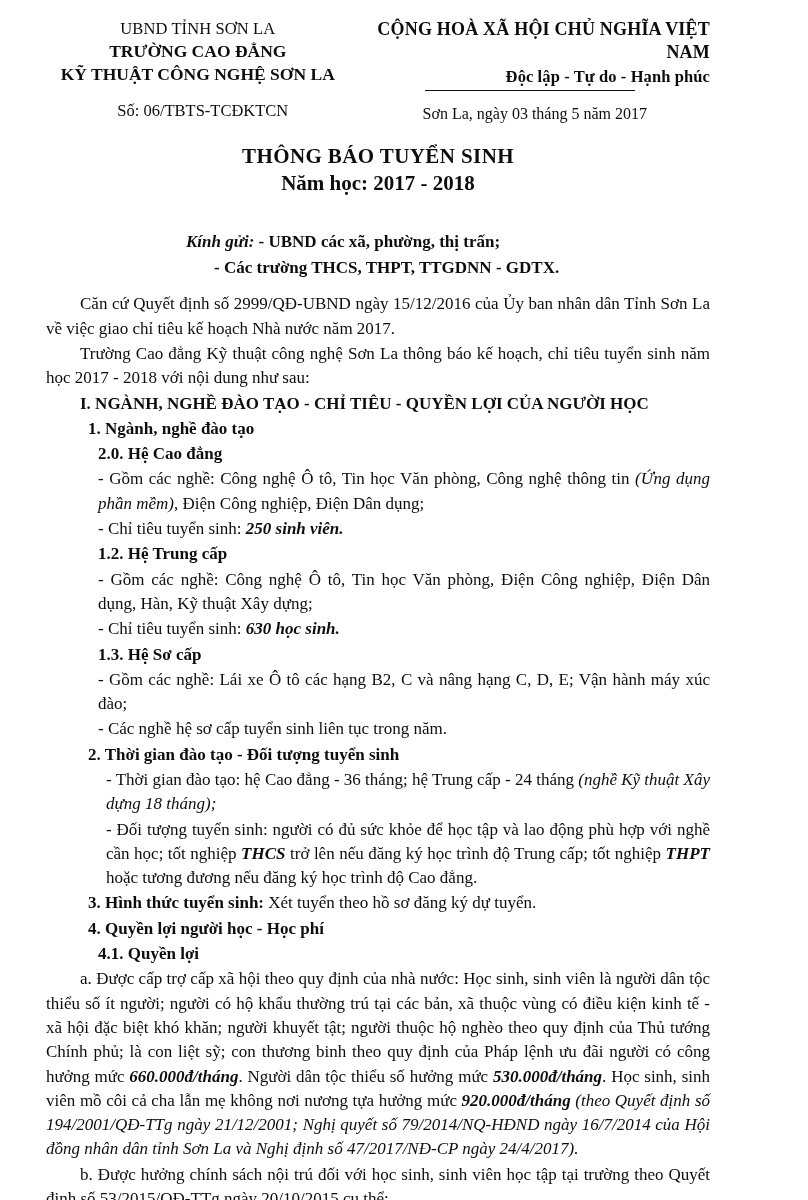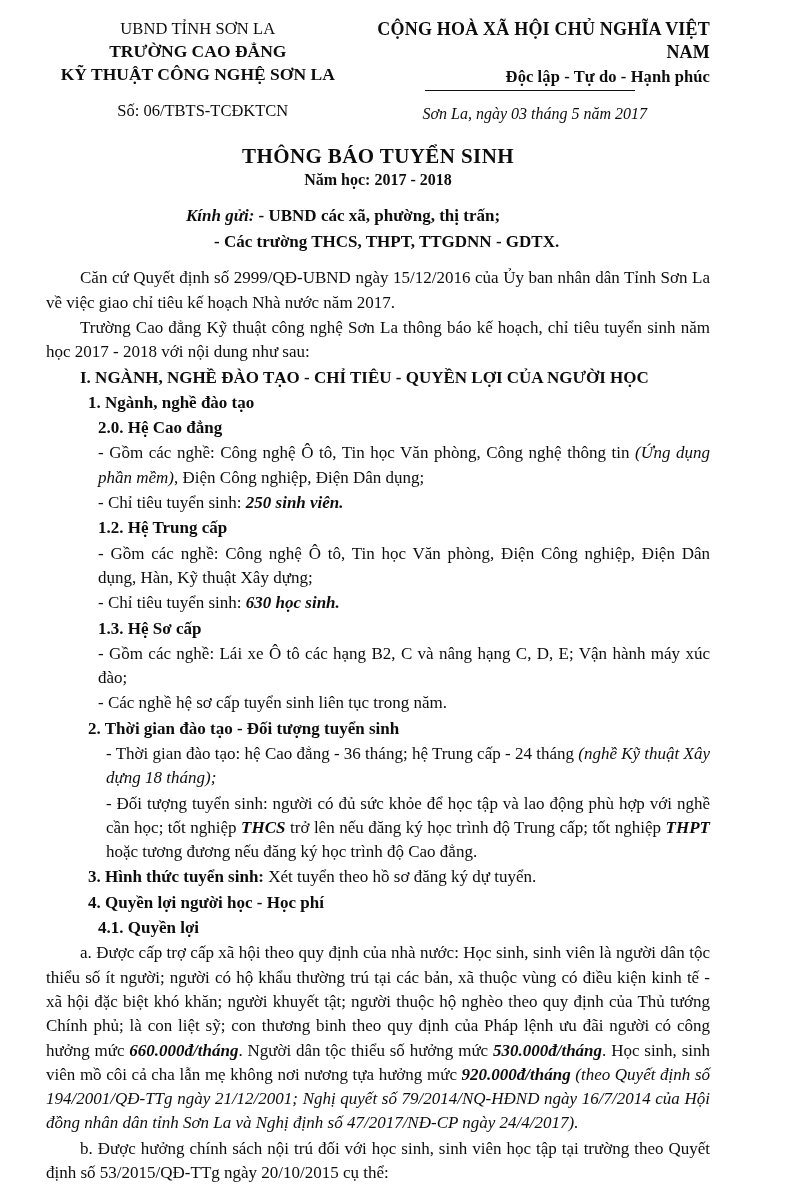--- a/index.html
+++ b/index.html
@@ -73,44 +73,43 @@
   }
   .ref-no {
     width: 340px;
     text-align: center;
     font-size: 16.5px;
   }
   .place-date {
     width: 380px;
     text-align: center;
     font-size: 16px;
-    font-style: italic;
     padding-top: 4px;
   }
 
   
   .title-block {
     text-align: center;
     margin-top: 20px;
   }
   .doc-title {
     font-size: 21px;
     font-weight: bold;
     letter-spacing: 0.4px;
     line-height: 1.25;
   }
   .doc-subtitle {
-    font-size: 16px;
+    font-size: 21px;
     font-weight: bold;
     margin-top: 2px;
   }
 
   
   .recipients {
-    margin-top: 14px;
+    margin-top: 33px;
     padding-left: 140px;
     font-size: 17px;
   }
   .rec-line {
     line-height: 1.5;
     font-weight: bold;
   }
   .rec-label {
     font-style: italic;
     font-weight: bold;

